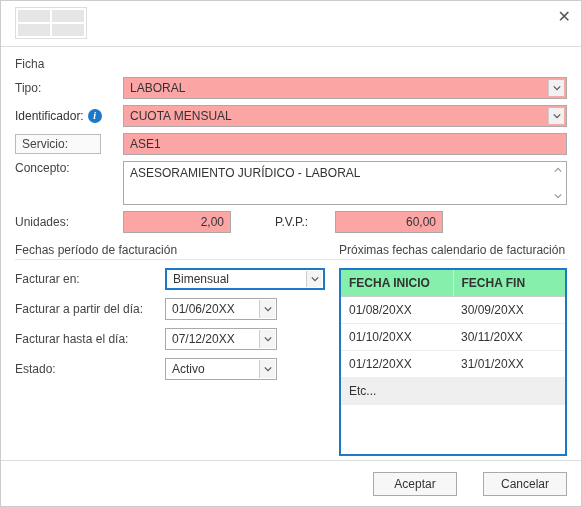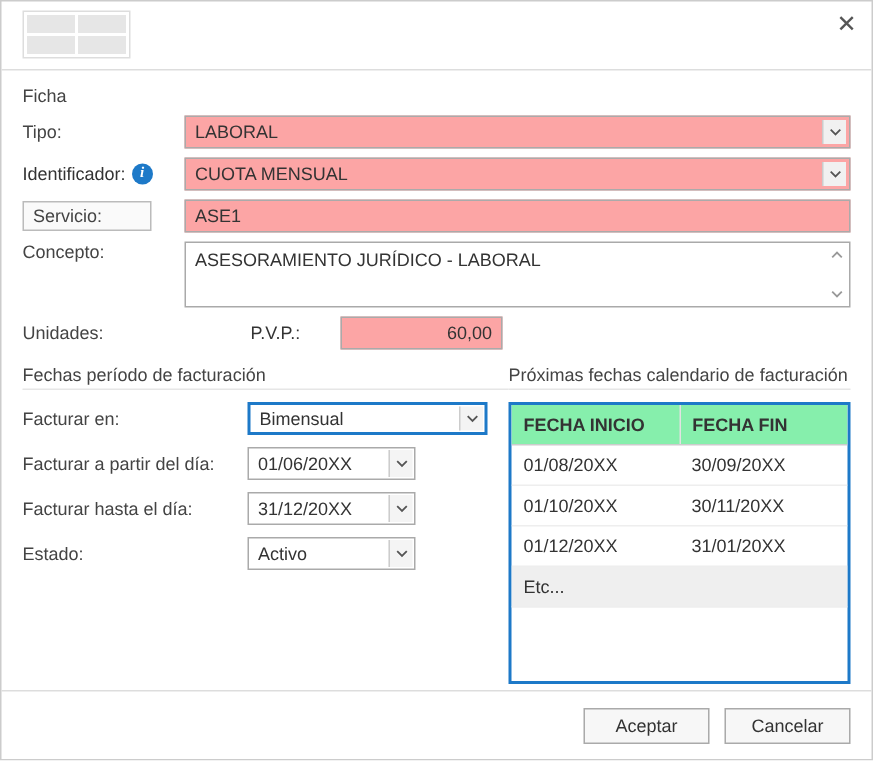--- a/index.html
+++ b/index.html
@@ -36,21 +36,21 @@
 .combo .arrow { position: absolute; right: 1px; top: 1px; bottom: 1px; width: 16px; display: flex; align-items: center; justify-content: center; color: #555; background: #f4f4f4; border-left: 1px solid #ccc; cursor: pointer; }
 .combo.hl { border: 2px solid #1d79c8; width: 160px; }
 .combo.w110 { width: 112px; }
 .table-wrap { border: 2px solid #1d79c8; height: 188px; overflow: hidden; display: flex; flex-direction: column; }
 .thead { display: flex; border-bottom: 1px solid #ccc; }
 .th { flex: 1; padding: 6px 8px; font-weight: bold; border-right: 1px solid #e2e2e2; background: #86efac; }
 .th:last-child { border-right: none; }
 .trow { display: flex; border-bottom: 1px solid #eee; }
 .td { flex: 1; padding: 6px 8px; }
 .trow.etc { background: #efefef; }
-.footer { height: 46px; border-top: 1px solid #ddd; display: flex; align-items: center; justify-content: flex-end; padding: 0 14px; gap: 10px; }
+.footer { height: 46px; border-top: 1px solid #ddd; display: flex; align-items: center; justify-content: flex-end; padding: 0 14px; gap: 26px; }
 .btn { min-width: 84px; height: 24px; border: 1px solid #aaa; background: #f7f7f7; display: flex; align-items: center; justify-content: center; cursor: pointer; }
 svg.chev { width: 8px; height: 8px; }
 </style>
 </head>
 <body>
 
 <div class="dialog">
   <div class="titlebar">
     <div class="ticon">
       <div class="g"></div>
@@ -114,20 +114,23 @@
               <svg class="chev" viewBox="0 0 10 10">
                 <path d="M1 3 L5 7 L9 3" fill="none" stroke="#999" stroke-width="1.5"></path>
               </svg>
             </div>
         </div>
       </div>
     </div>
 
     <div class="units-row">
       <div class="label">Unidades:</div>
+      <div class="tinput num">
+        <span>2,00</span>
+      </div>
       <div style="width:44px;"></div>
       <div style="width:60px;">P.V.P.:</div>
       <div class="tinput num">
         <span>60,00</span>
       </div>
     </div>
 
     <div class="periods">
       <div class="left">
         <div class="lsect">Fechas período de facturación</div>
@@ -152,21 +155,21 @@
                 <svg class="chev" viewBox="0 0 10 10">
                   <path d="M1 3 L5 7 L9 3" fill="none" stroke="#555" stroke-width="1.5"></path>
                 </svg>
               </div>
           </div>
         </div>
 
         <div class="field-row">
           <div class="flabel">Facturar hasta el día:</div>
           <div class="combo w110">
-            <span>31/12/20XX</span>
+            <span>07/12/20XX</span>
             <div class="arrow">
                 <svg class="chev" viewBox="0 0 10 10">
                   <path d="M1 3 L5 7 L9 3" fill="none" stroke="#555" stroke-width="1.5"></path>
                 </svg>
               </div>
           </div>
         </div>
 
         <div class="field-row">
           <div class="flabel">Estado:</div>

